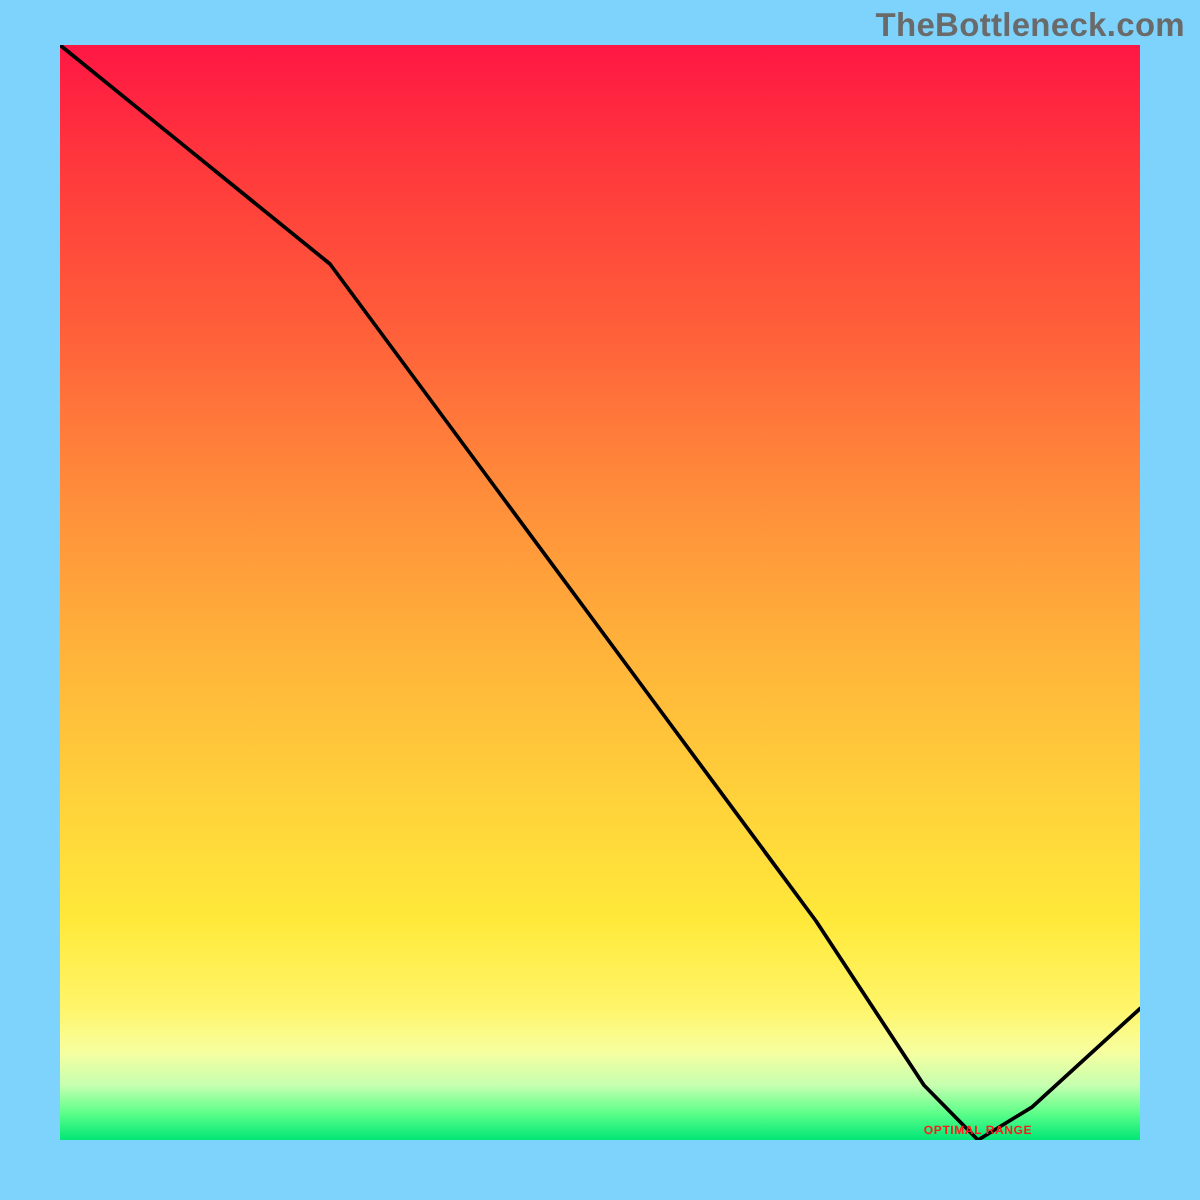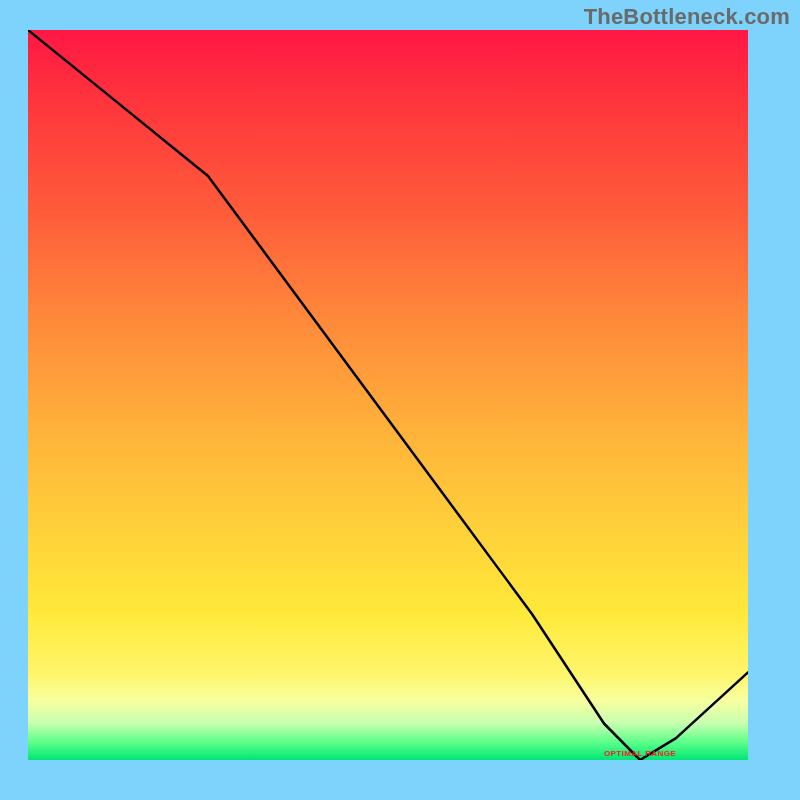--- a/index.html
+++ b/index.html
@@ -22,21 +22,21 @@
     top: 4px;
     right: 10px;
     color: #6a6a6a;
     font-size: 22px;
     font-weight: 600;
     letter-spacing: 0.2px;
     user-select: none;
   }
   .plot-area {
     position: absolute;
-    left: 28px;
+    left: 40px;
     top: 30px;
     width: 720px;
     height: 730px;
     background: linear-gradient(
       to bottom,
       #ff1744 0%,
       #ff3b3b 12%,
       #ff5c3a 25%,
       #ff8a3a 40%,
       #ffb23a 55%,

